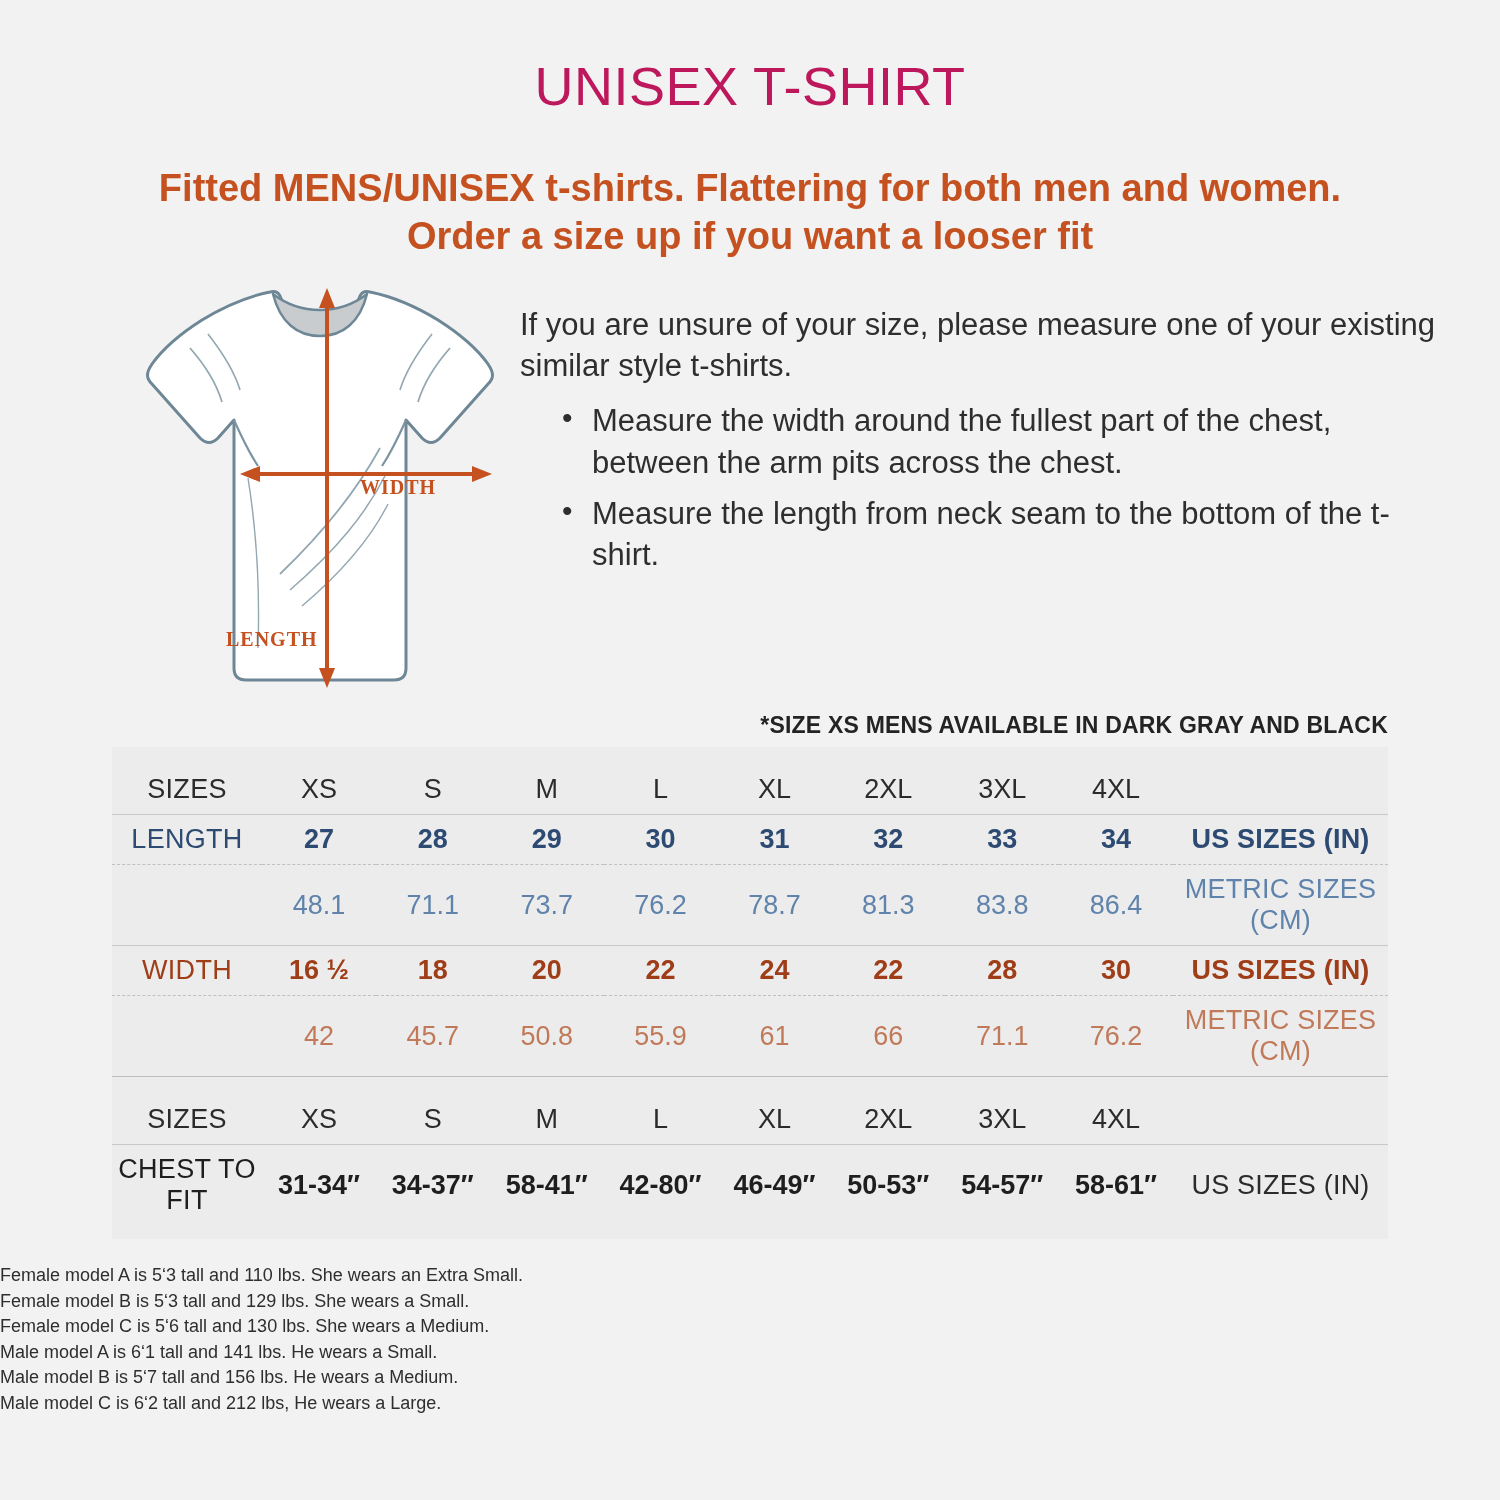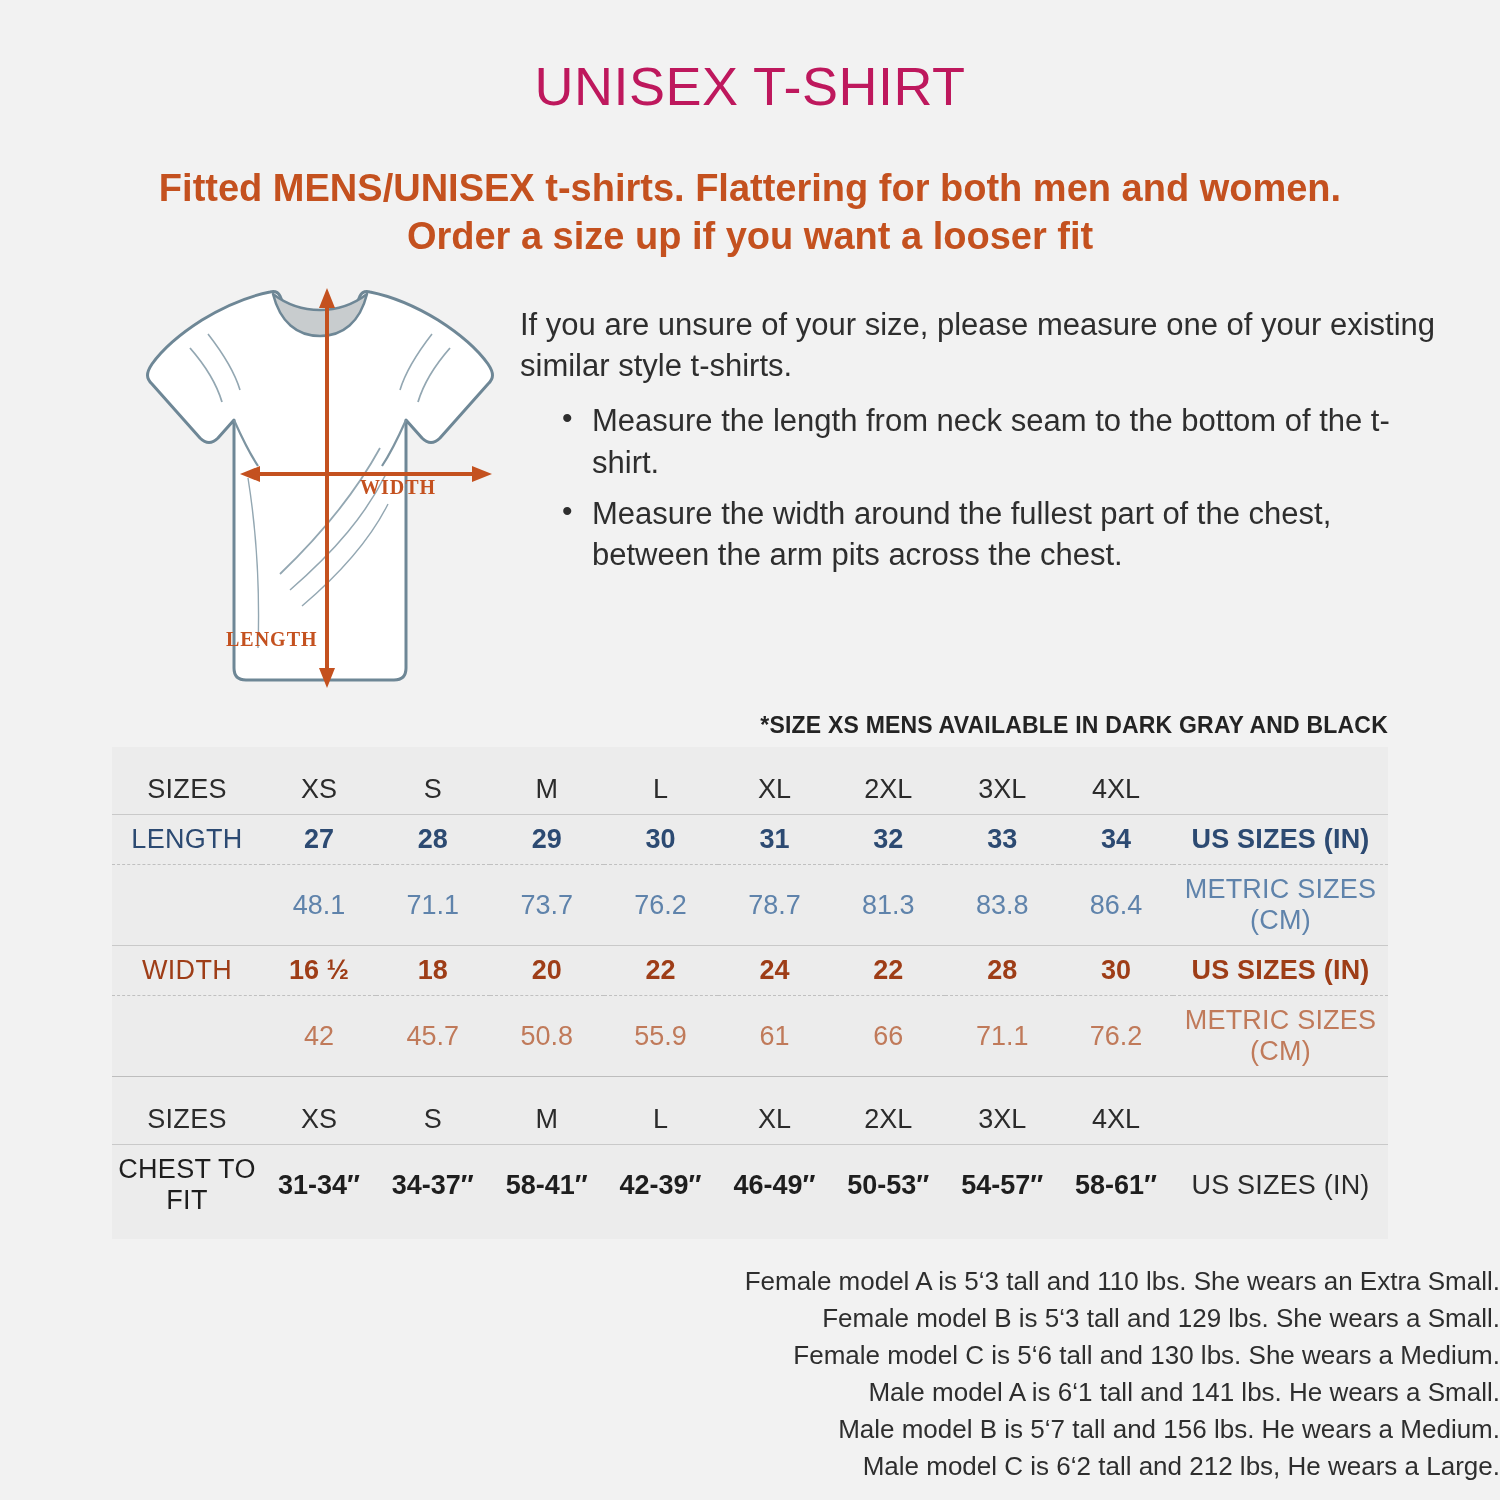--- a/index.html
+++ b/index.html
@@ -160,23 +160,23 @@
   .dark-strong { color: #1e1e1e; font-weight: bold; }
 
   tr.solid-top td { border-top: 1px solid #c9c9c9; }
   tr.dashed-top td { border-top: 1px dashed #c0c0c0; }
   tr.thick-top td { border-top: 1px solid #bdbdbd; }
 
   .spacer-row td { padding: 5px 0; }
 
   
   .models {
-    text-align: right;
+    text-align: left;
     padding-top: 24px;
-    font-size: 26px;
+    font-size: 18px;
     line-height: 1.42;
     color: #2e2e2e;
   }
 </style>
 </head>
 <body>
 
 <div class="page">
 
   <h1 class="title">UNISEX T-SHIRT</h1>
@@ -215,22 +215,22 @@
         <polygon points="110,196 130,188 130,204" fill="#c4511f"></polygon>
         <polygon points="362,196 342,188 342,204" fill="#c4511f"></polygon>
       </svg>
       <div class="label-width">WIDTH</div>
       <div class="label-length">LENGTH</div>
     </div>
 
     <div class="copy">
       <p class="intro">If you are unsure of your size, please measure one of your existing similar style t-shirts.</p>
       <ul class="bullets">
+        <li>Measure the width around the fullest part of the chest, between the arm pits across the chest.</li>
         <li>Measure the length from neck seam to the bottom of the t-shirt.</li>
-        <li>Measure the width around the fullest part of the chest, between the arm pits across the chest.</li>
       </ul>
     </div>
   </div>
 
   <div class="note">*SIZE XS MENS AVAILABLE IN DARK GRAY AND BLACK</div>
 
   <div class="table-box">
     <table class="sizes">
       <colgroup>
         <col style="width:150px">
@@ -318,21 +318,21 @@
           <td>3XL</td>
           <td>4XL</td>
           <td class="unitlabel"></td>
         </tr>
 
         <tr class="solid-top">
           <td class="rowlabel dark-strong">CHEST TO FIT</td>
           <td class="dark-strong">31-34″</td>
           <td class="dark-strong">34-37″</td>
           <td class="dark-strong">58-41″</td>
-          <td class="dark-strong">42-39″</td>
+          <td class="dark-strong">42-80″</td>
           <td class="dark-strong">46-49″</td>
           <td class="dark-strong">50-53″</td>
           <td class="dark-strong">54-57″</td>
           <td class="dark-strong">58-61″</td>
           <td class="unitlabel">US SIZES (IN)</td>
         </tr>
       </tbody>
     </table>
   </div>
 

